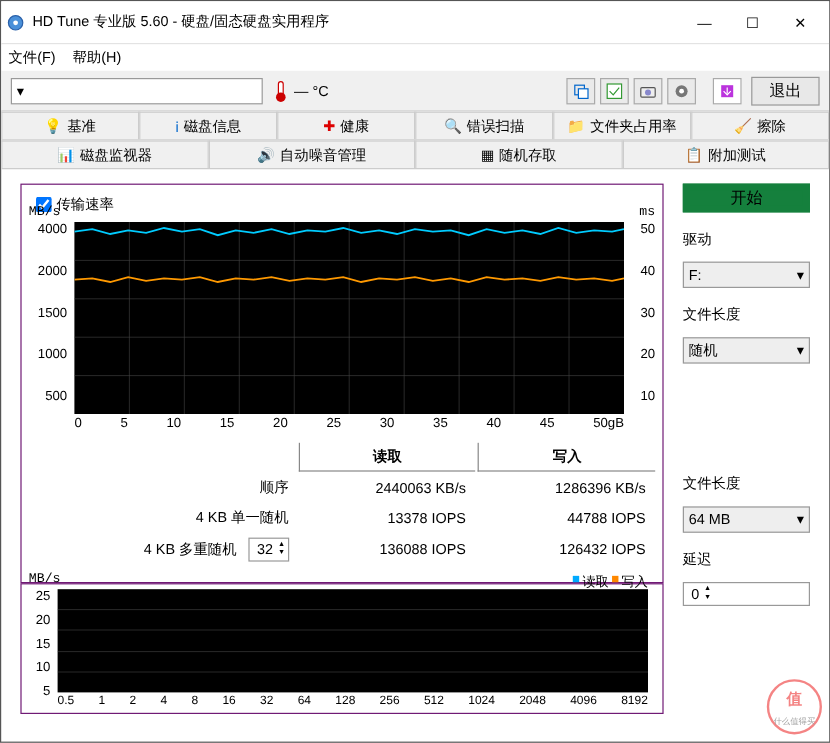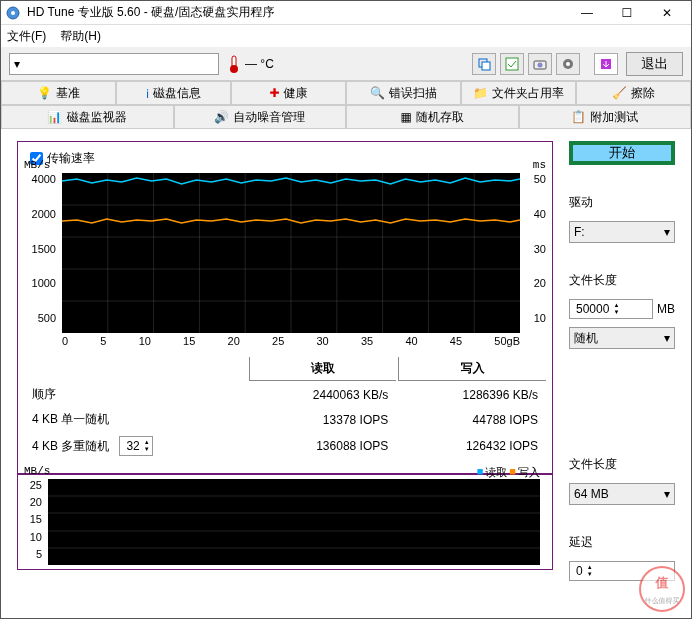--- a/index.html
+++ b/index.html
@@ -1,17 +1,17 @@
 <!DOCTYPE html>
 <html><head>
 <meta charset="utf-8">
 <style>
 * { box-sizing: border-box; margin: 0; padding: 0; font-family: "Microsoft YaHei", "SimSun", sans-serif; }
 body { background: #fff; width: 692px; height: 619px; overflow: hidden; border: 1px solid #555; font-size: 12px; }
-.titlebar { height: 24px; background: #fff; display: flex; align-items: center; padding: 0 4px; border-bottom: 1px solid #ddd; }
+.titlebar { height: 36px; background: #fff; display: flex; align-items: center; padding: 0 4px; border-bottom: 1px solid #ddd; }
 .titlebar svg { margin-right: 6px; }
 .title { flex: 1; color: #000; }
 .winbtns { display: flex; }
 .winbtn { width: 40px; height: 26px; display: flex; align-items: center; justify-content: center; }
 .menubar { height: 22px; display: flex; align-items: center; padding: 0 6px; gap: 14px; background: #fff; }
 .toolbar { height: 34px; background: #f0f0f0; display: flex; align-items: center; padding: 4px 8px; gap: 8px; border-bottom: 1px solid #ccc; }
 .drive-select { width: 210px; height: 22px; background: #fff; border: 1px solid #999; padding: 0 4px; display: flex; align-items: center; justify-content: space-between; }
 .temp { display: flex; align-items: center; gap: 4px; }
 .toolicons { display: flex; gap: 4px; margin-left: 6px; }
 .toolicon { width: 24px; height: 22px; border: 1px solid #aaa; background: #eaeaea; display: flex; align-items: center; justify-content: center; }
@@ -30,26 +30,26 @@
 .yaxis2 { position: absolute; right: -22px; top: 0; bottom: 0; width: 20px; display: flex; flex-direction: column; justify-content: space-between; text-align: right; font-size: 11px; }
 .chartwrap { margin-left: 36px; margin-right: 24px; position: relative; }
 .chartwrap2 { margin-left: 22px; margin-right: 4px; position: relative; }
 .xaxis { display: flex; justify-content: space-between; font-size: 11px; margin: 2px 4px 0; }
 .unit { position: absolute; top: -14px; font-size: 11px; font-family: Liberation Mono, monospace; }
 .grid line { stroke: #444; stroke-width: 0.5; }
 .results { margin: 8px 0; font-family: "SimSun", monospace; font-size: 12px; }
 .results table { width: 100%; }
 .results th, .results td { padding: 3px 6px; text-align: center; }
 .results th { border-bottom: 1px solid #888; border-left: 1px solid #888; }
-.results td.lbl { text-align: left; padding-left: 8px; }
+.results td.lbl { text-align: right; padding-left: 8px; }
 .results td.val { text-align: right; font-weight: normal; padding-right: 8px; }
 .spinner { display: inline-flex; align-items: center; border: 1px solid #999; padding: 0 2px 0 6px; background: #fff; height: 20px; }
 .spinner-arrows { display: flex; flex-direction: column; margin-left: 4px; font-size: 6px; line-height: 7px; }
-.btn { height: 24px; border: 4px solid #15803d; background: #7dd3fc; display: flex; align-items: center; justify-content: center; width: 100%; }
-.lbl2 { margin-top: 21px; margin-bottom: 2px; }
+.btn { height: 24px; border: 6px solid #15803d; background: #15803d; display: flex; align-items: center; justify-content: center; width: 100%; }
+.lbl2 { margin-top: 6px; margin-bottom: 2px; }
 .select { height: 22px; border: 1px solid #999; background: #eee; display: flex; align-items: center; justify-content: space-between; padding: 0 4px; width: 100%; }
 .legend { position: absolute; top: -14px; right: 4px; font-size: 11px; display: flex; gap: 2px; }
 .legend span.b { color: #00aaff; } .legend span.o { color: #ff8800; }
 .watermark { position: absolute; right: 6px; bottom: 6px; opacity: 0.6; }
 </style>
 </head>
 <body>
 
 <div class="titlebar">
   <svg width="16" height="16">
@@ -276,39 +276,49 @@
         <div class="chart2">
           <svg width="100%" height="100%" viewBox="0 0 490 86" preserveAspectRatio="none">
             <g class="grid">
               <line x1="0" y1="17" x2="490" y2="17"></line>
                 <line x1="0" y1="34" x2="490" y2="34"></line>
                 <line x1="0" y1="52" x2="490" y2="52"></line>
                 <line x1="0" y1="69" x2="490" y2="69"></line>
             </g>
           </svg>
         </div>
+        <div class="xaxis" style="font-size:10px">
+          <span>0.5</span>
+            <span>1</span>
+            <span>2</span>
+            <span>4</span>
+            <span>8</span>
+            <span>16</span>
+            <span>32</span>
+            <span>64</span>
+            <span>128</span>
+            <span>256</span>
+            <span>512</span>
+            <span>1024</span>
+            <span>2048</span>
+            <span>4096</span>
+            <span>8192</span>
+        </div>
       </div>
     </div>
   </div>
 
   <div class="right">
     <button class="btn">开始</button>
     <div class="lbl2">驱动</div>
     <div class="select">
         <span>F:</span>
         <span>▾</span>
       </div>
     <div class="lbl2">文件长度</div>
-    <div style="display:flex;gap:4px;align-items:center">
-      <span class="spinner" style="flex:1">
-          <span>50000</span>
-          <span class="spinner-arrows">▲<br>▼</span>
-        </span>
-      <span>MB</span>
-    </div>
     <div class="select">
         <span>随机</span>
         <span>▾</span>
       </div>
 
     <div style="height:70px"></div>
 
     <div class="lbl2">文件长度</div>
     <div class="select">
         <span>64 MB</span>

